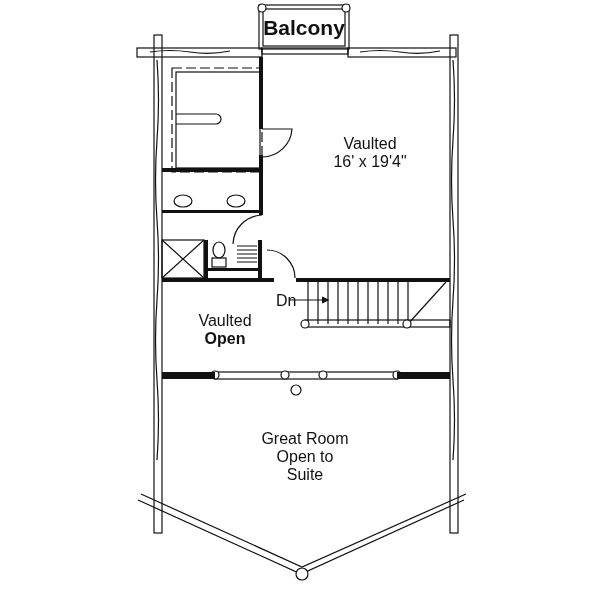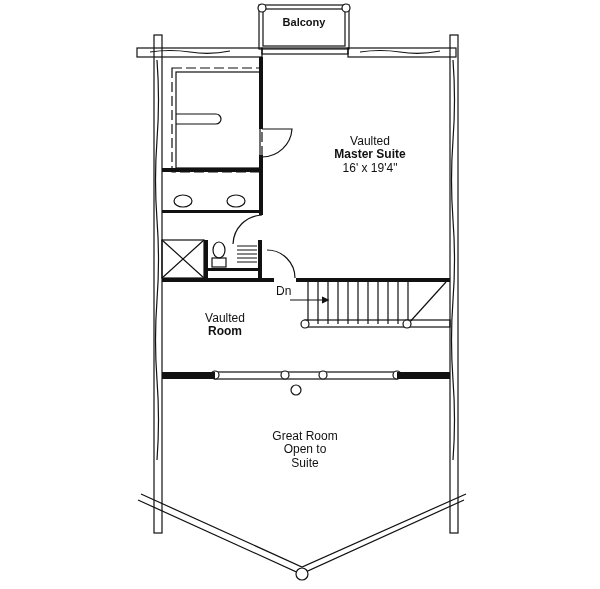--- a/index.html
+++ b/index.html
@@ -1,18 +1,18 @@
 <!DOCTYPE html>
 <html><head>
 <meta charset="utf-8">
 <style>
   html, body { margin: 0; padding: 0; background: #ffffff; }
   body { width: 600px; height: 589px; position: relative; overflow: hidden; font-family: "Liberation Sans", sans-serif; color: #111; }
   svg.plan { position: absolute; left: 0; top: 0; }
-  .lbl { position: absolute; text-align: center; line-height: 1.12; font-size: 12px; }
+  .lbl { position: absolute; text-align: center; line-height: 1.12; font-size: 16px; }
 </style>
 </head>
 <body>
 
 <svg class="plan" width="600" height="589" viewBox="0 0 600 589" xmlns="http://www.w3.org/2000/svg">
   <g fill="none" stroke="#111" stroke-width="1.2">
 
     <g>
       <rect x="259" y="5" width="90" height="44"></rect>
       <rect x="263" y="9" width="82" height="37"></rect>
@@ -89,36 +89,35 @@
     <rect x="204" y="240" width="4" height="40"></rect>
     <rect x="208" y="268" width="54" height="3"></rect>
     <rect x="258" y="240" width="4" height="40"></rect>
     <rect x="162" y="278" width="112" height="4"></rect>
     <rect x="296" y="278" width="154" height="4"></rect>
     <rect x="162" y="372" width="53" height="7"></rect>
     <rect x="397" y="372" width="53" height="7"></rect>
   </g>
 </svg>
 
-<div class="lbl" style="left:259px; top:16px; width:90px; font-size:11px; font-weight:bold;">
+<div class="lbl" style="left:259px; top:16px; width:90px; font-size:21px; font-weight:bold;">
   <span>Balcony</span>
 </div>
 
 <div class="lbl" style="left:290px; top:135px; width:160px;">
   <div>Vaulted</div>
-  <div style="font-weight:bold;">Master Suite</div>
   <div>16' x 19'4"</div>
 </div>
 
 <div class="lbl" style="left:180px; top:312px; width:90px;">
   <div>Vaulted</div>
-  <div style="font-weight:bold;">Room</div>
+  <div style="font-weight:bold;">Open</div>
 </div>
 
-<div class="lbl" style="left:276px; top:285px; width:30px; text-align:left;">
+<div class="lbl" style="left:276px; top:292px; width:30px; text-align:left;">
   <span>Dn</span>
 </div>
 
 <div class="lbl" style="left:230px; top:430px; width:150px;">
   <div>Great Room</div>
   <div>Open to</div>
   <div>Suite</div>
 </div>
 
 </body></html>

